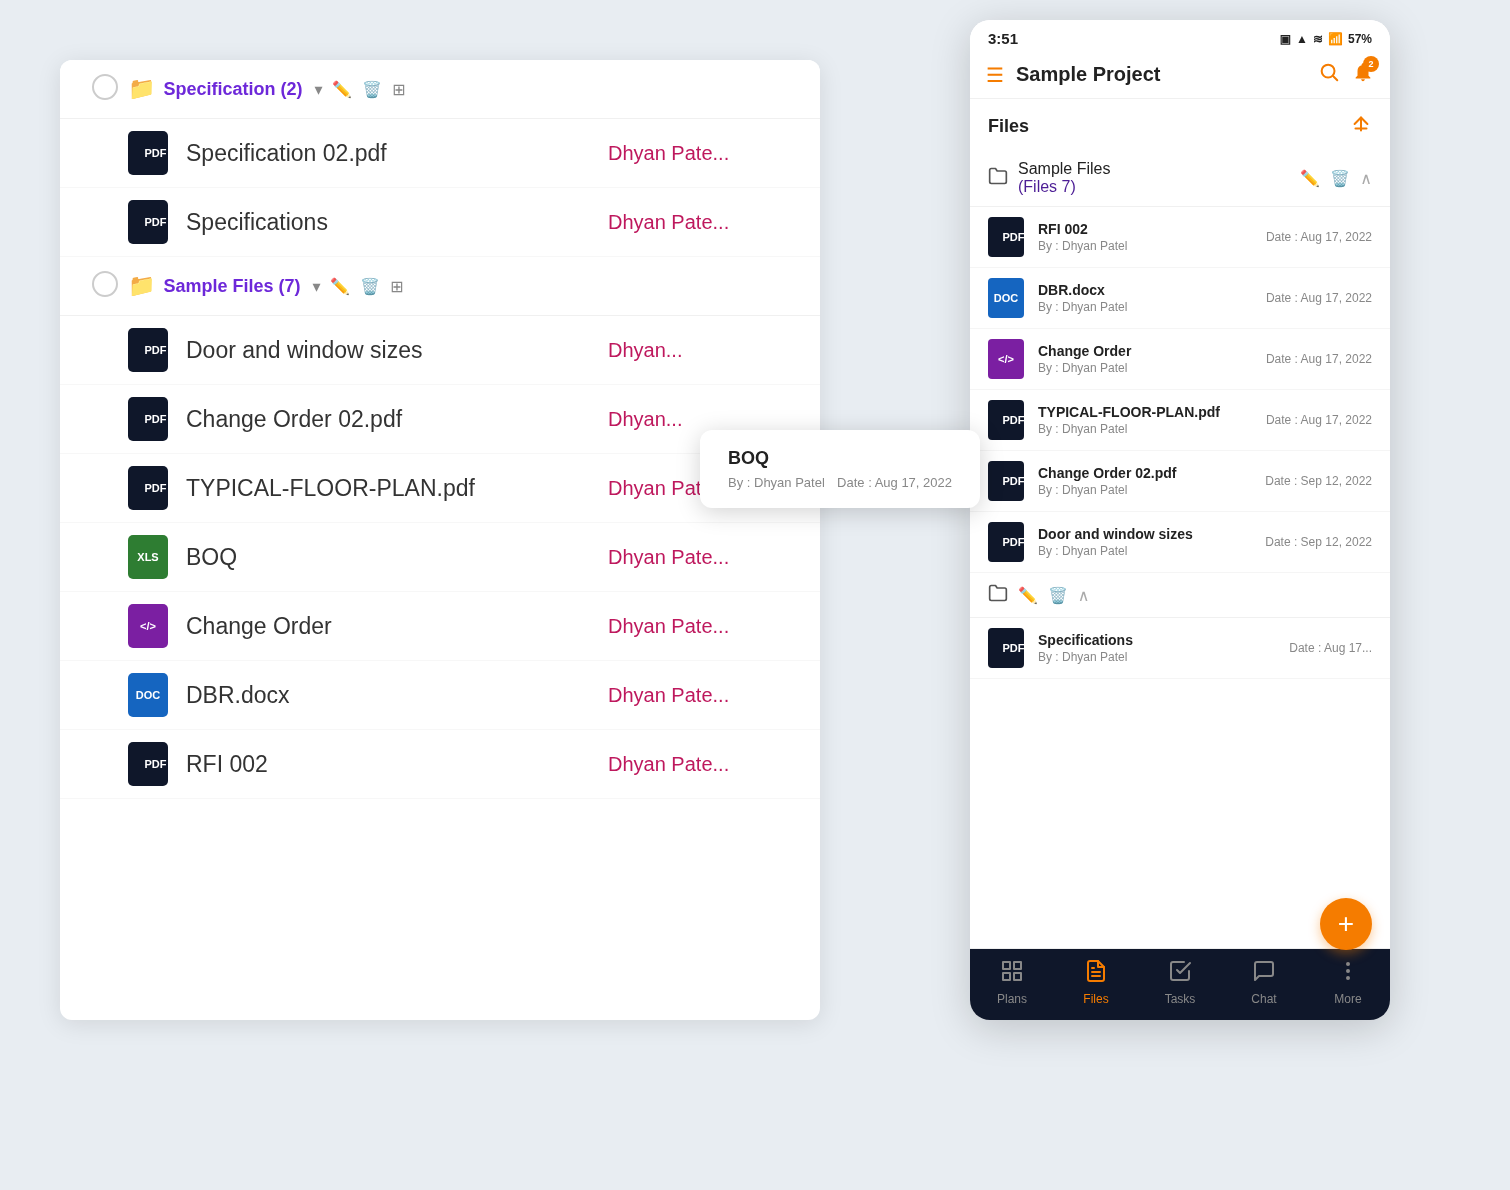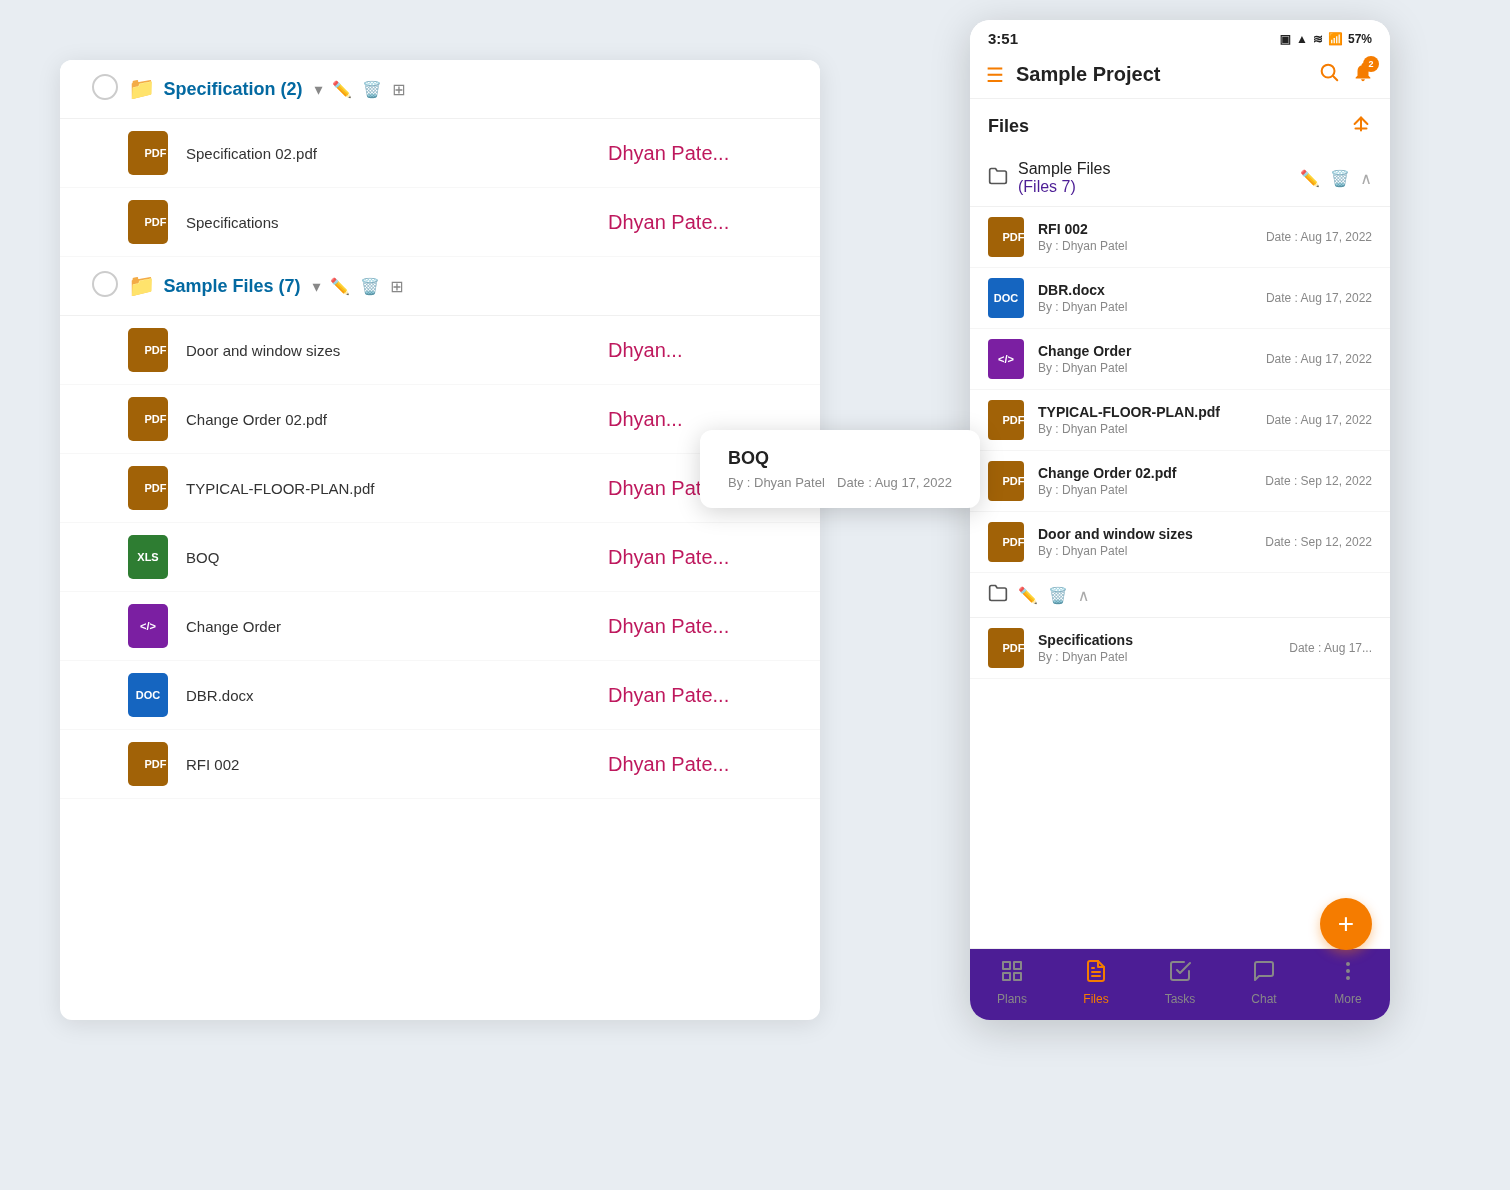--- a/index.html
+++ b/index.html
@@ -61,21 +61,21 @@
 
     .folder-icon {
       font-size: 22px;
       margin-right: 8px;
       color: #888;
     }
 
     .folder-name {
       font-size: 18px;
       font-weight: 700;
-      color: #0369a1;
+      color: #6d28d9;
       margin-right: 6px;
     }
 
     .folder-actions {
       display: flex;
       align-items: center;
       gap: 10px;
       margin-left: 6px;
     }
 
@@ -102,21 +102,21 @@
       height: 44px;
       border-radius: 5px;
       display: flex;
       align-items: center;
       justify-content: center;
       margin-right: 18px;
       flex-shrink: 0;
     }
 
     .file-icon-pdf {
-      background: #a16207;
+      background: #0f172a;
       padding-left: 15px;
     }
 
     .file-icon-docx {
       background: #1565c0;
     }
 
     .file-icon-xlsx {
       background: #2e7d32;
     }
@@ -127,21 +127,21 @@
 
     .file-icon-text {
       color: #fff;
       font-size: 11px;
       font-weight: 700;
       letter-spacing: 0;
     }
 
     .file-name {
       flex: 1;
-      font-size: 15px;
+      font-size: 23px;
       color: #333;
       font-weight: 400;
     }
 
     .file-uploaded {
       font-size: 20px;
       color: #be185d;
       width: 180px;
     }
 
@@ -345,21 +345,21 @@
       font-size: 12px;
       color: #888;
     }
 
     
     .bottom-nav {
       display: flex;
       align-items: center;
       justify-content: space-around;
       padding: 10px 0 14px 0;
-      background: #4c1d95;
+      background: #0f172a;
       border-top: 1px solid #eee;
       margin-top: auto;
     }
 
     .nav-item {
       display: flex;
       flex-direction: column;
       align-items: center;
       gap: 3px;
       cursor: pointer;

